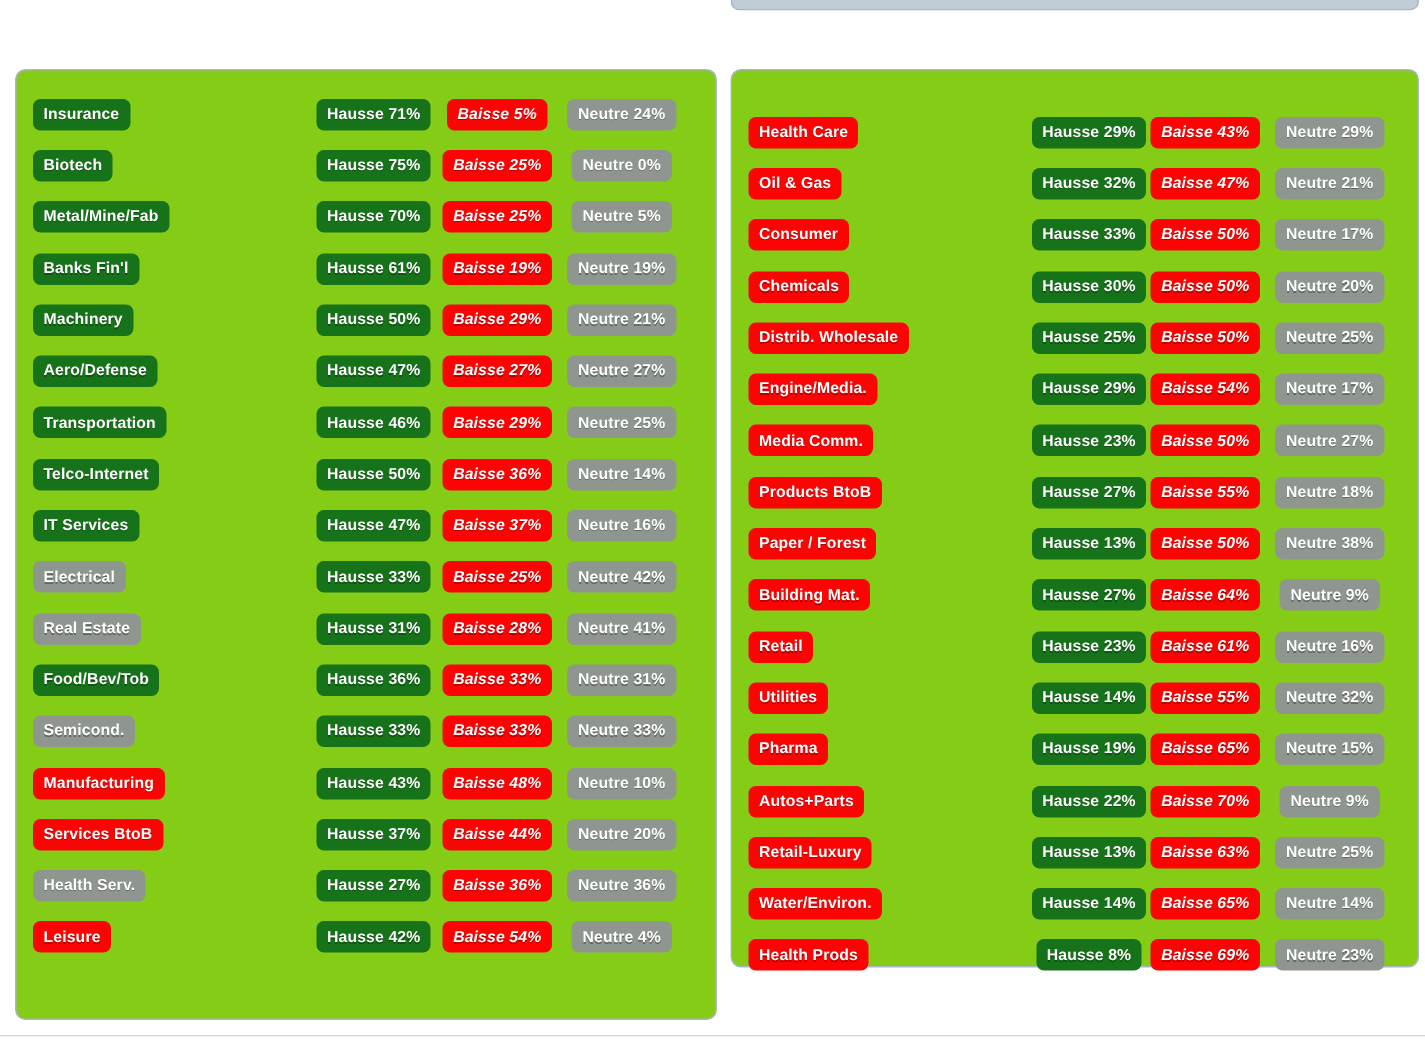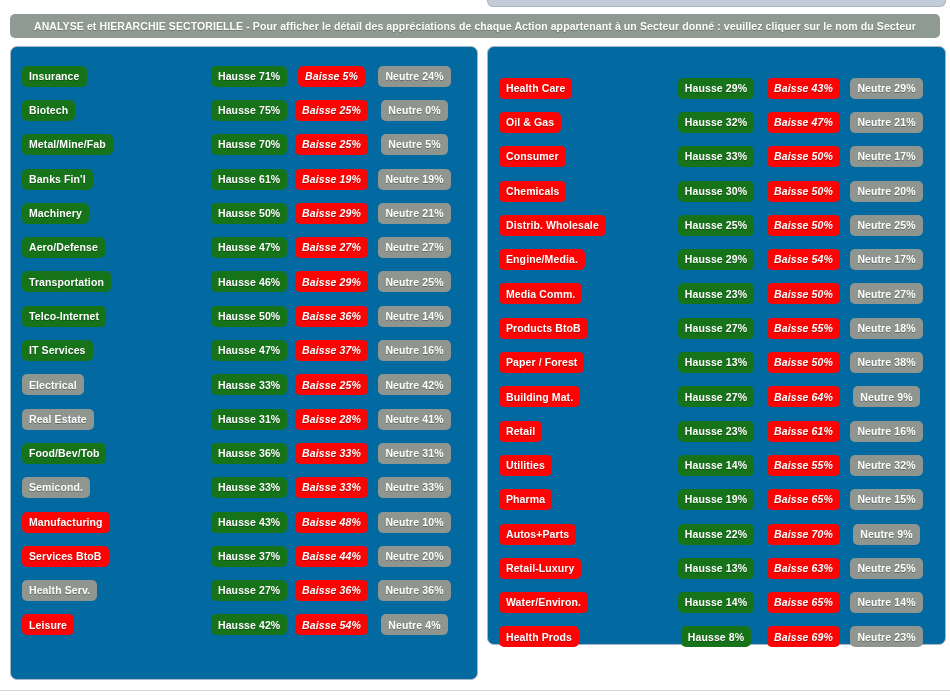--- a/index.html
+++ b/index.html
@@ -44,21 +44,21 @@
     font-size: 10.5px;
     font-weight: bold;
     letter-spacing: 0.1px;
     white-space: nowrap;
     text-shadow: 0 1px 0 rgba(0,0,0,.25);
   }
 
   
   .panel {
     position: absolute;
-    background: #0369a1;
+    background: #84cc16;
     border: 1px solid #a9b5c1;
     border-radius: 7px;
   }
   #panel-left  { left: 10px;  top: 46px; width: 468px; height: 634px; }
   #panel-right { left: 487px; top: 46px; width: 459px; height: 599px; }
 
   .rows { position: absolute; left: 0; top: 0; width: 100%; }
 
   .row {
     position: relative;
@@ -98,42 +98,39 @@
 
   
   .v-hausse { position: absolute; }
   .v-baisse { position: absolute; font-style: italic; }
   .v-neutre { position: absolute; }
 
   #panel-left  .v-hausse { left: 200px; width: 80px; display:flex; justify-content:flex-start; }
   #panel-left  .v-baisse { left: 281px; width: 79px; display:flex; justify-content:center; }
   #panel-left  .v-neutre { left: 362px; width: 83px; display:flex; justify-content:center; }
 
-  #panel-right .v-hausse { left: 188px; width: 80px; display:flex; justify-content:center;text-align:right; }
+  #panel-right .v-hausse { left: 198px; width: 80px; display:flex; justify-content:center;text-align:right; }
   #panel-right .v-baisse { left: 276px; width: 79px; display:flex; justify-content:center; }
   #panel-right .v-neutre { left: 357px; width: 83px; display:flex; justify-content:center; }
 
   
   .bottom-rule {
     position: absolute;
     left: 0; top: 690px;
     width: 950px; height: 1px;
     background: #d6d9dc;
   }
 </style>
 </head>
 <body>
 
 <div id="root">
 
   <div class="top-stub"></div>
 
-  <div class="header-bar">
-    <span class="htext">ANALYSE et HIERARCHIE SECTORIELLE - Pour afficher le détail des appréciations de chaque Action appartenant à un Secteur donné : veuillez cliquer sur le nom du Secteur</span>
-  </div>
 
   <div class="panel" id="panel-left">
     <div class="rows" id="rows-left" style="padding-top: 12px;">
         <div class="row">
           <div class="sector-cell">
             <span class="pill green">Insurance</span>
           </div>
           <div class="v-hausse">
             <span class="pill green">Hausse 71%</span>
           </div>

